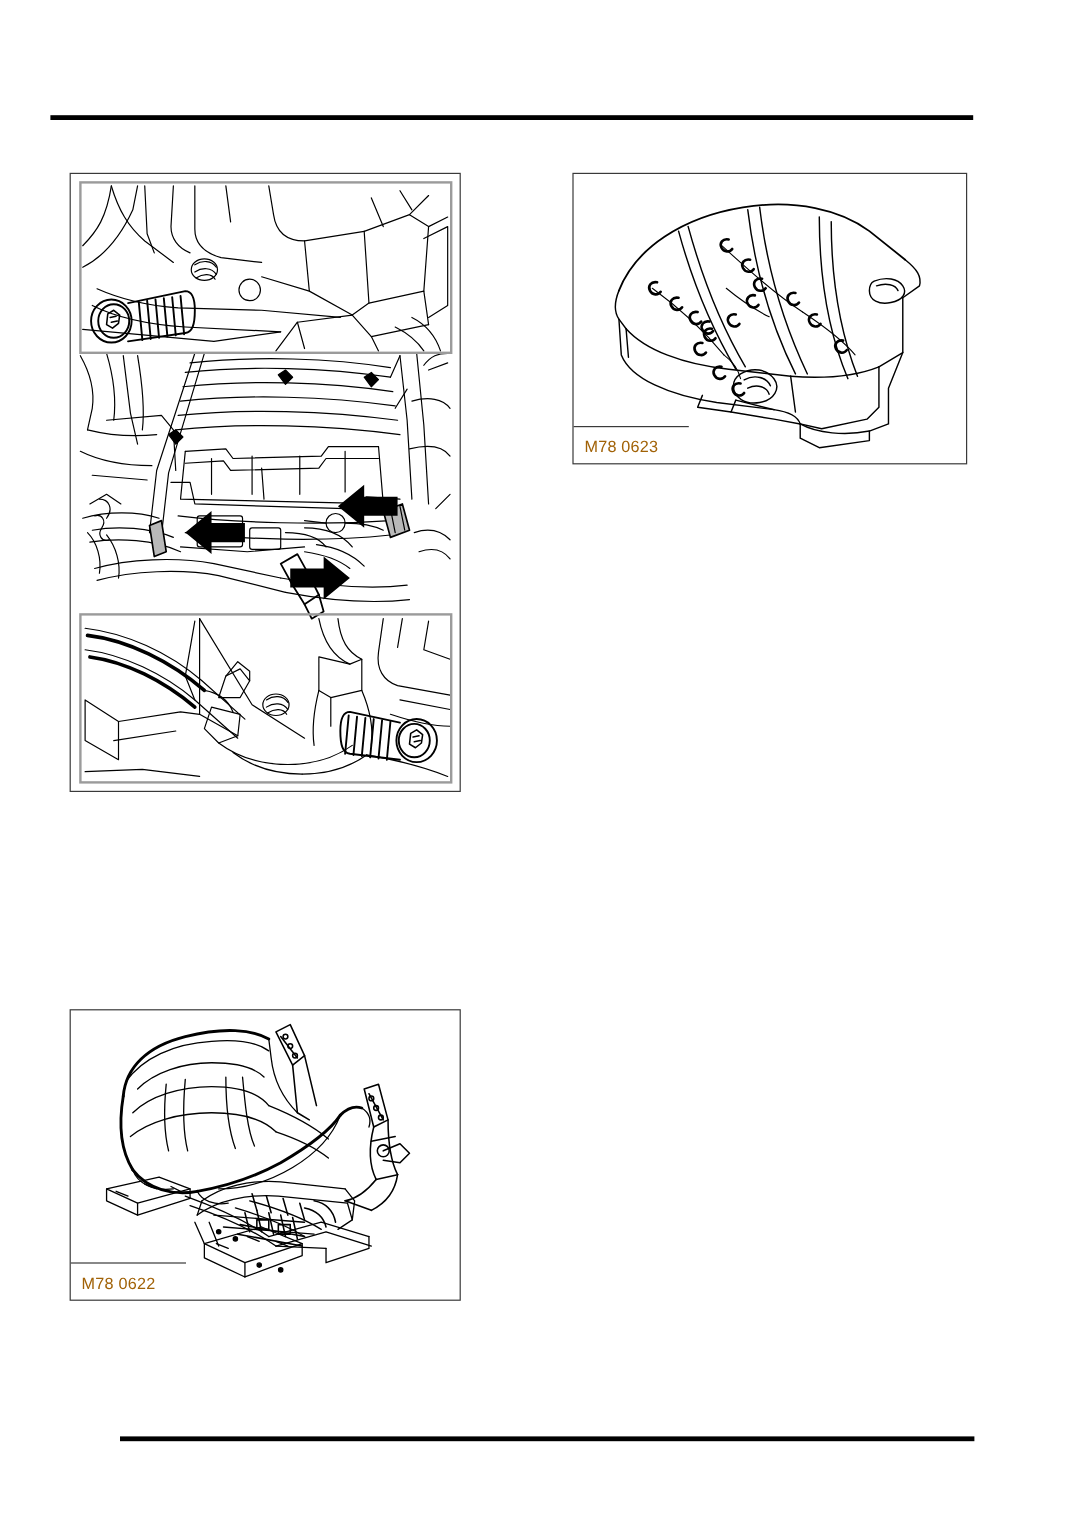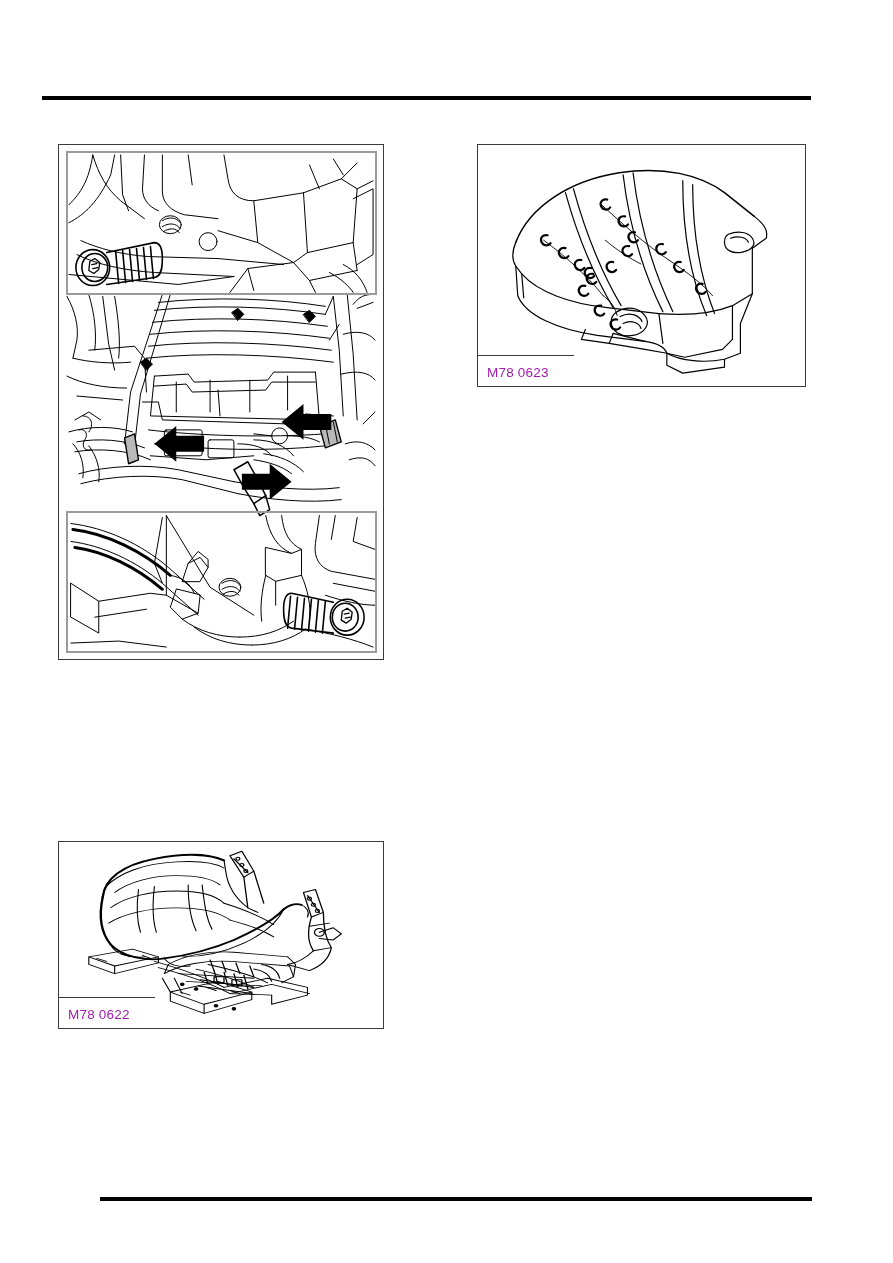--- a/index.html
+++ b/index.html
@@ -30,30 +30,30 @@
 
   
   .figure {
     position: absolute;
     border: 1.5px solid #3a3a3a;
     box-sizing: border-box;
     background: #ffffff;
   }
   .figure.fig-seat-removal   { left: 58px;  top: 144px; width: 326px; height: 516px; }
   .figure.fig-cushion-rings  { left: 477px; top: 144px; width: 329px; height: 243px; }
-  .figure.fig-cushion-frame  { left: 58px;  top: 841px; width: 326px; height: 188px; }
+  .figure.fig-cushion-frame  { left: 58px;  top: 841px; width: 326px; height: 243px; }
 
   .figure svg { display: block; width: 100%; height: 100%; }
 
   
   .fig-caption {
     position: absolute;
     font-family: "Liberation Sans", sans-serif;
     font-size: 13.5px;
-    color: #a21caf;
+    color: #a16207;
     letter-spacing: 0.2px;
     white-space: nowrap;
   }
   .fig-cushion-rings .fig-caption { left: 9px; bottom: 6px; }
   .fig-cushion-frame .fig-caption { left: 9px; bottom: 6px; }
 
   .caption-rule {
     position: absolute;
     left: 0;
     height: 1.5px;

